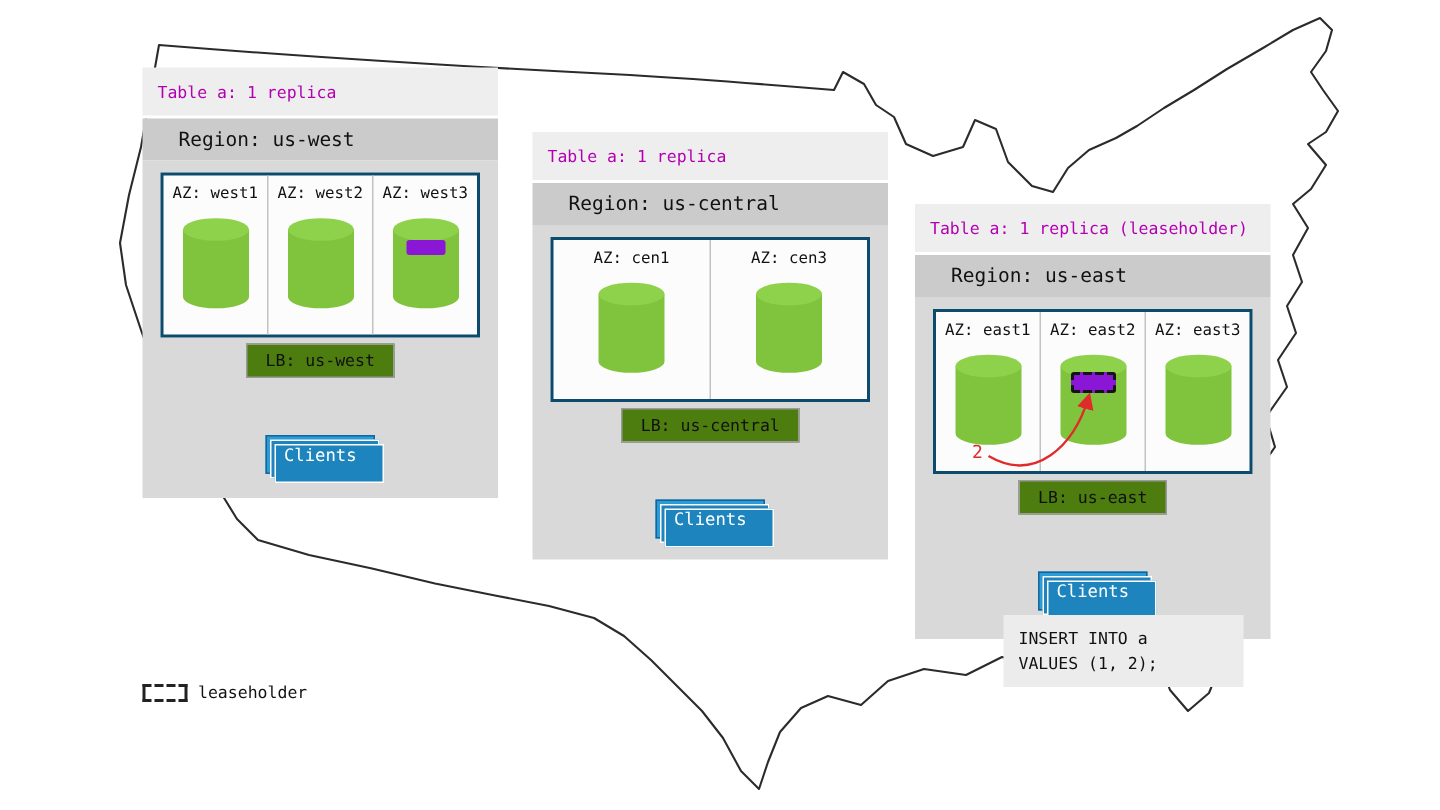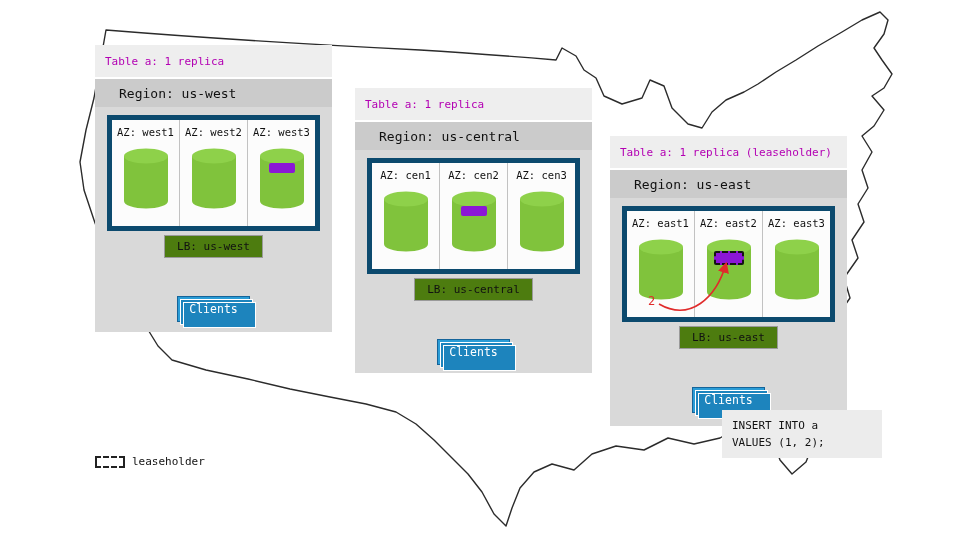--- a/index.html
+++ b/index.html
@@ -30,21 +30,21 @@
   .region-bar {
     height: 28px; background: #cbcbcb; color: #111111;
     font-size: 13px; display: flex; align-items: center; padding: 0 24px;
   }
   .panel-content {
     background: #d9d9d9; height: calc(100% - 62px);
     padding: 8px 12px 0; display: flex; flex-direction: column; align-items: center;
   }
 
   .az-box {
-    width: 100%; background: #fcfcfc; border: 5px solid #0c4a6e; display: flex; text-align: right;
+    width: 100%; background: #fcfcfc; border: 2px solid #0c4a6e; display: flex; text-align: right;
   }
   .az-cell {
     flex: 1; display: flex; flex-direction: column; align-items: center;
     padding: 6px 0 16px; border-right: 1px solid #c2c2c2;
   }
   .az-cell:last-child { border-right: none; }
   .az-label { font-size: 10.5px; color: #111; margin-bottom: 10px; white-space: nowrap; }
 
   .cyl-wrap { position: relative; width: 46px; height: 62px; }
   .replica {
@@ -74,21 +74,21 @@
   .clients-btn::after  { transform: translate(6px, 6px); }
 
   
   .arrow-overlay { position: absolute; left: 0; top: 0; z-index: 6; pointer-events: none; }
   .step-num {
     position: absolute; left: 38px; top: 158px; z-index: 7;
     color: #e02b2b; font-size: 12px;
   }
 
   .sql-box {
-    position: absolute; left: 722px; top: 410px; width: 160px; min-height: 48px;
+    position: absolute; left: 669px; top: 410px; width: 160px; min-height: 48px;
     background: #ececec; z-index: 3;
     font-size: 11px; color: #111; line-height: 1.55;
     padding: 7px 10px; white-space: pre-line;
   }
 
   
   .legend { position: absolute; left: 95px; top: 455px; z-index: 2;
     display: flex; align-items: center; gap: 7px; }
   .legend-swatch { width: 30px; height: 12px; border: 2px dashed #222; background: #ffffff; }
   .legend-label { font-size: 11px; color: #111; }
@@ -174,30 +174,20 @@
           <div class="az-label">AZ: cen1</div>
           <div class="cyl-wrap">
             <svg width="46" height="62" viewBox="0 0 46 62">
               <path d="M1 8 L1 53 A22 7.5 0 0 0 45 53 L45 8 Z" fill="#80c33c"></path>
               <ellipse cx="23" cy="8" rx="22" ry="7.5" fill="#8ed14a"></ellipse>
             </svg>
             
           </div>
         </div>
 
-        <div class="az-cell">
-          <div class="az-label">AZ: cen2</div>
-          <div class="cyl-wrap">
-            <svg width="46" height="62" viewBox="0 0 46 62">
-              <path d="M1 8 L1 53 A22 7.5 0 0 0 45 53 L45 8 Z" fill="#80c33c"></path>
-              <ellipse cx="23" cy="8" rx="22" ry="7.5" fill="#8ed14a"></ellipse>
-            </svg>
-            <div class="replica"></div>
-          </div>
-        </div>
 
         <div class="az-cell">
           <div class="az-label">AZ: cen3</div>
           <div class="cyl-wrap">
             <svg width="46" height="62" viewBox="0 0 46 62">
               <path d="M1 8 L1 53 A22 7.5 0 0 0 45 53 L45 8 Z" fill="#80c33c"></path>
               <ellipse cx="23" cy="8" rx="22" ry="7.5" fill="#8ed14a"></ellipse>
             </svg>
             
           </div>

